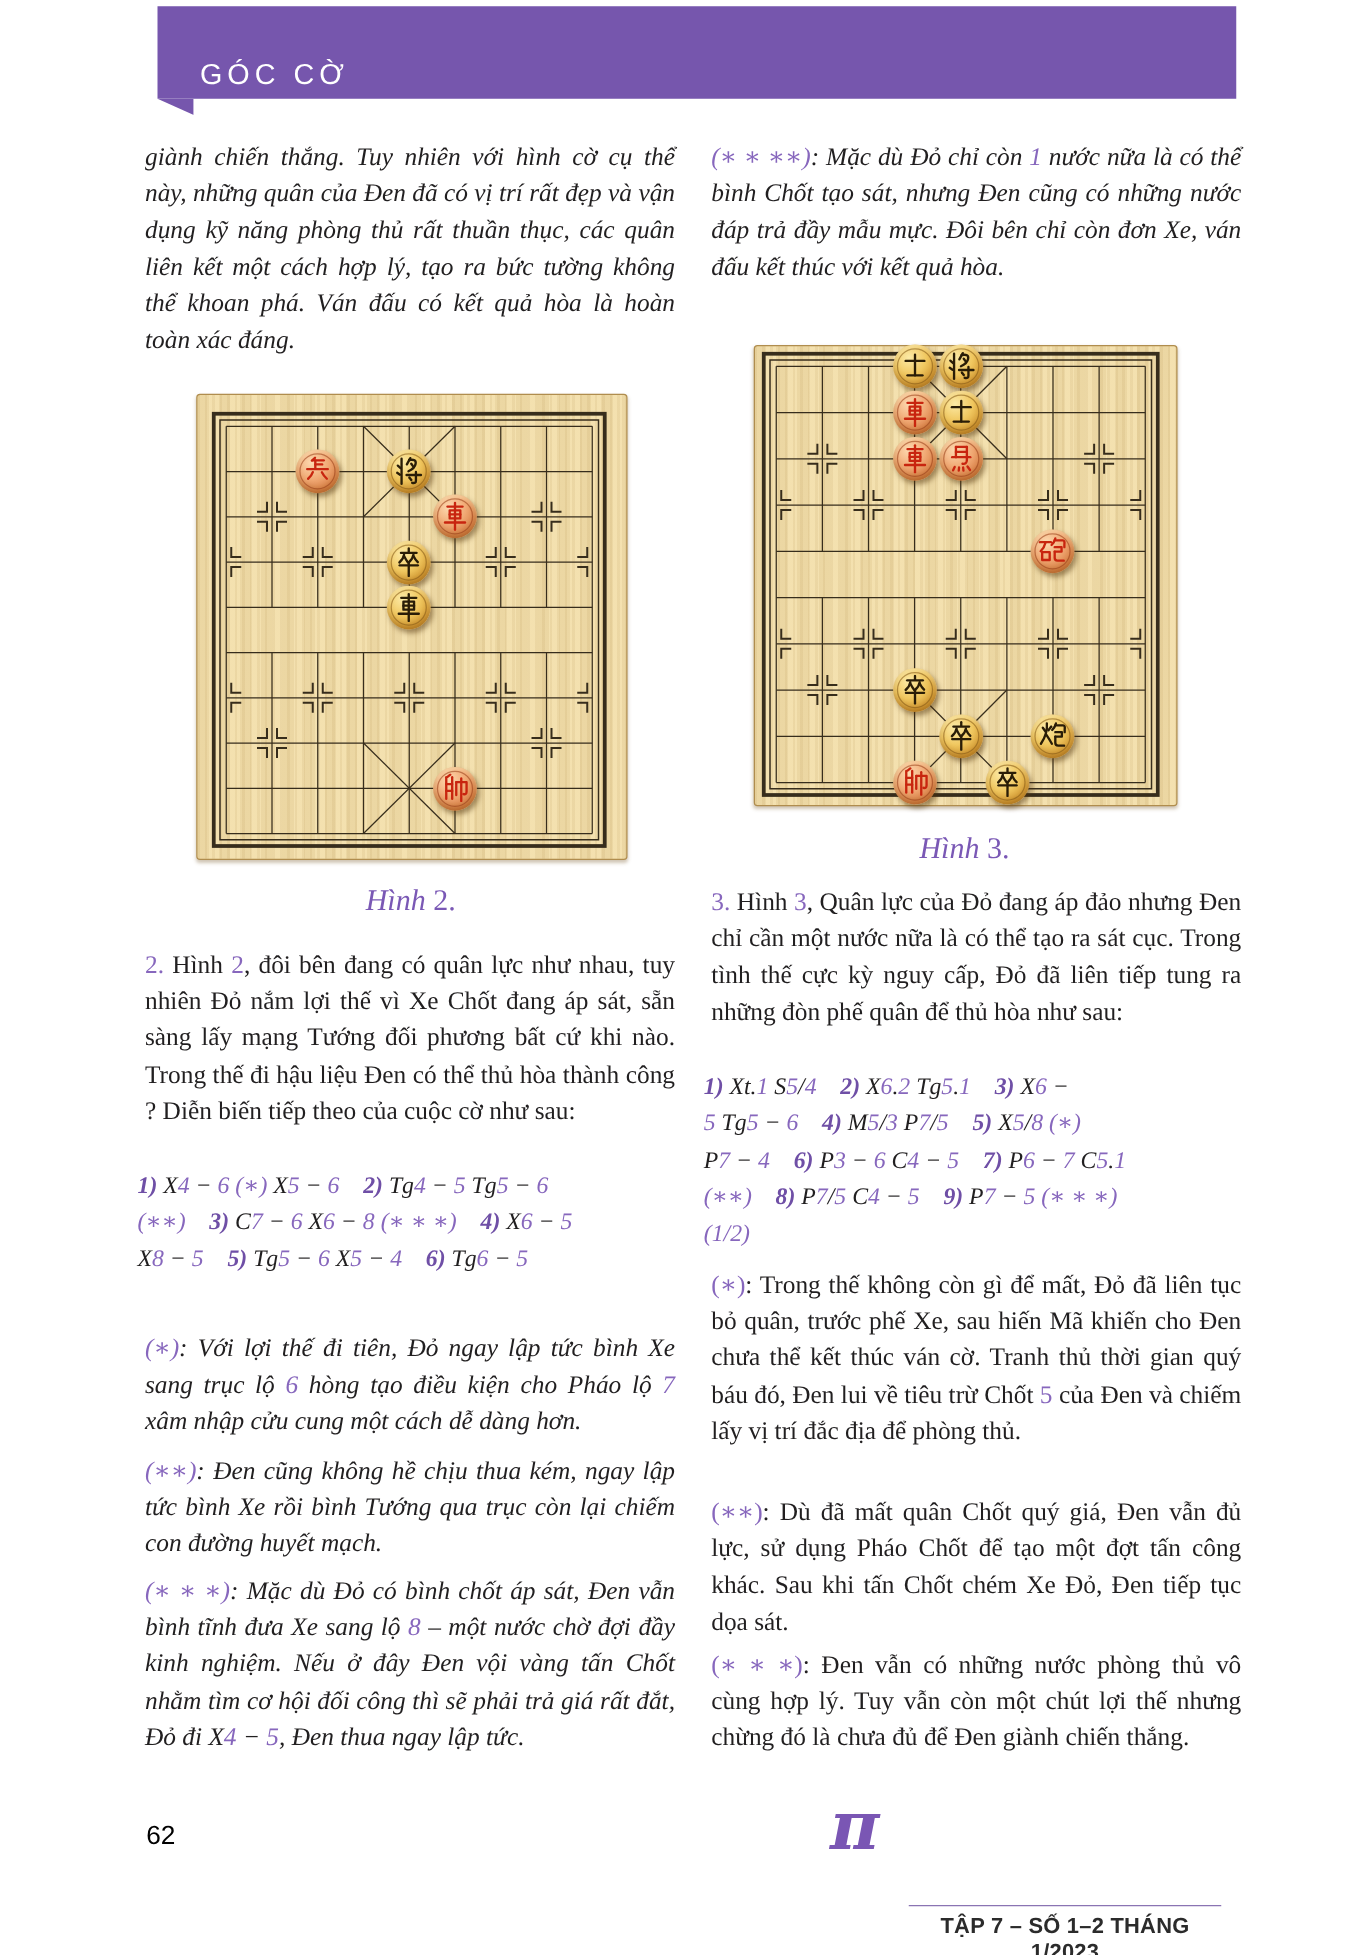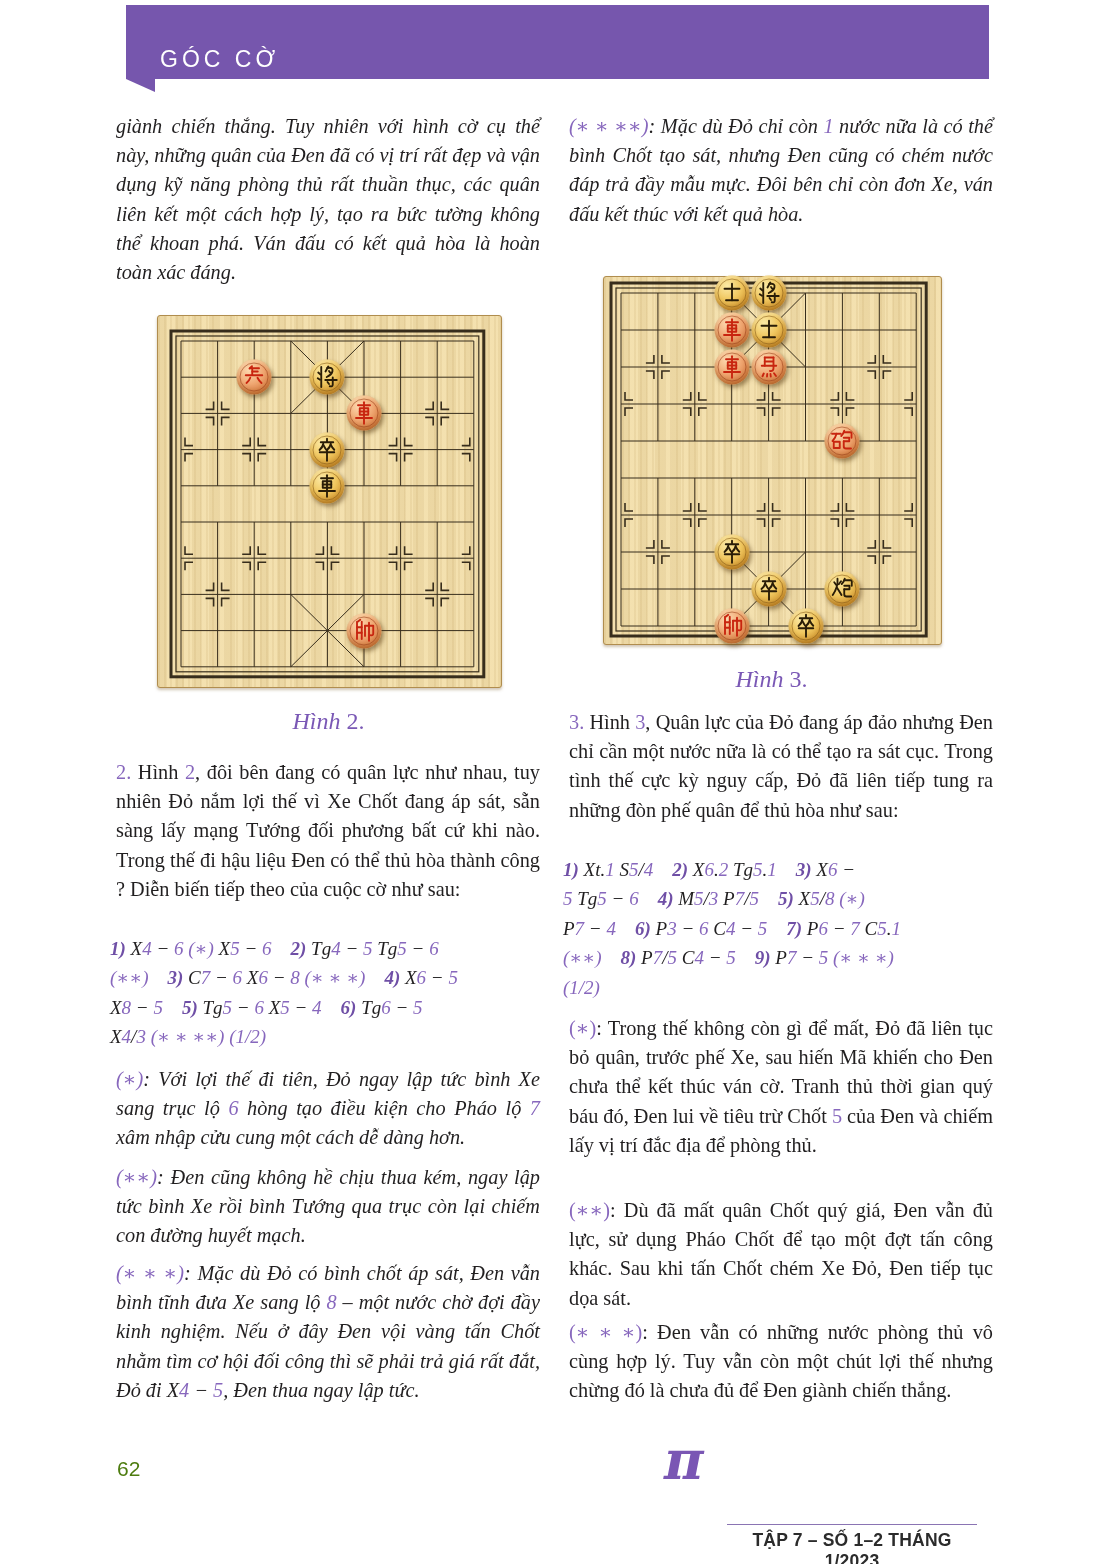--- a/index.html
+++ b/index.html
@@ -47,21 +47,21 @@
          box-shadow:2px 3px 4px rgba(80,50,10,.5), inset 0 -3px 5px rgba(120,70,10,.35), inset 0 2px 3px rgba(255,245,200,.5);}
   .piece.black{background:radial-gradient(circle at 36% 30%, #fceaa6 0%, #f0c75f 42%, #d49a33 72%, #a3701e 100%);}
   .piece.red{background:radial-gradient(circle at 36% 30%, #fdd9b0 0%, #f0a873 42%, #d97f45 72%, #b05a28 100%);}
   .piece .ring{position:absolute;inset:3px;border-radius:50%;pointer-events:none;}
   .piece.black .ring{border:1.5px solid rgba(130,85,20,.55);}
   .piece.red .ring{border:1.5px solid rgba(150,60,22,.55);}
   .piece svg{width:25px;height:25px;}
 
   
   .page-number{position:absolute;left:117px;top:1457px;font-family:"Liberation Sans","DejaVu Sans",sans-serif;
-               font-size:21px;color:#4d7c0f;}
+               font-size:21px;color:#000000;}
   .pi-logo{position:absolute;left:664px;top:1433px;font-family:"DejaVu Serif",serif;font-style:italic;font-weight:bold;
            font-size:54px;color:#7a56b4;line-height:1;}
   .issue-box{position:absolute;left:727px;top:1524px;width:250px;border-top:1.5px solid #8a74b3;border-bottom:1.5px solid #8a74b3;
              padding:5px 0 6px;text-align:center;font-family:"Liberation Sans","DejaVu Sans",sans-serif;
              font-size:17.5px;font-weight:bold;color:#2b2b2b;letter-spacing:0.2px;}
 </style>
 </head>
 <body>
 
 <div class="banner">
@@ -246,28 +246,27 @@
   <span class="cap-label">Hình</span>
   <span class="cap-num">2.</span>
 </div>
 
 <p class="para" style="left:110px;top:752px;"><span class="run-p">2.</span><span> Hình </span><span class="run-p">2</span><span>, đôi bên đang có quân lực như nhau, tuy nhiên Đỏ nắm lợi thế vì Xe Chốt đang áp sát, sẵn sàng lấy mạng Tướng đối phương bất cứ khi nào. Trong thế đi hậu liệu Đen có thể thủ hòa thành công ? Diễn biến tiếp theo của cuộc cờ như sau:</span></p>
 
 <div class="moves" style="left:110px;top:934px;">
     <div class="move-line"><span class="run-b">1) </span><span>X</span><span class="run-p">4</span><span> − </span><span class="run-p">6</span><span> </span><span class="run-p">(∗)</span><span> X</span><span class="run-p">5</span><span> − </span><span class="run-p">6</span><span> </span><span class="run-b">2) </span><span>Tg</span><span class="run-p">4</span><span> − </span><span class="run-p">5</span><span> Tg</span><span class="run-p">5</span><span> − </span><span class="run-p">6</span></div>
     <div class="move-line"><span class="run-p">(∗∗)</span><span> </span><span class="run-b">3) </span><span>C</span><span class="run-p">7</span><span> − </span><span class="run-p">6</span><span> X</span><span class="run-p">6</span><span> − </span><span class="run-p">8</span><span> </span><span class="run-p">(∗ ∗ ∗)</span><span> </span><span class="run-b">4) </span><span>X</span><span class="run-p">6</span><span> − </span><span class="run-p">5</span></div>
     <div class="move-line"><span>X</span><span class="run-p">8</span><span> − </span><span class="run-p">5</span><span> </span><span class="run-b">5) </span><span>Tg</span><span class="run-p">5</span><span> − </span><span class="run-p">6</span><span> X</span><span class="run-p">5</span><span> − </span><span class="run-p">4</span><span> </span><span class="run-b">6) </span><span>Tg</span><span class="run-p">6</span><span> − </span><span class="run-p">5</span></div>
-    <div class="move-line"><span>X</span><span class="run-p">4</span><span>/</span><span class="run-p">3</span><span> </span><span class="run-p">(∗ ∗ ∗∗)</span><span> </span><span class="run-p">(1/2)</span></div>
   </div>
 
 <p class="para italic" style="left:110px;top:1059px;"><span class="run-p">(∗)</span><span>: Với lợi thế đi tiên, Đỏ ngay lập tức bình Xe sang trục lộ </span><span class="run-p">6</span><span> hòng tạo điều kiện cho Pháo lộ </span><span class="run-p">7</span><span> xâm nhập cửu cung một cách dễ dàng hơn.</span></p>
 <p class="para italic" style="left:110px;top:1157px;"><span class="run-p">(∗∗)</span><span>: Đen cũng không hề chịu thua kém, ngay lập tức bình Xe rồi bình Tướng qua trục còn lại chiếm con đường huyết mạch.</span></p>
 <p class="para italic" style="left:110px;top:1253px;"><span class="run-p">(∗ ∗ ∗)</span><span>: Mặc dù Đỏ có bình chốt áp sát, Đen vẫn bình tĩnh đưa Xe sang lộ </span><span class="run-p">8</span><span> – một nước chờ đợi đầy kinh nghiệm. Nếu ở đây Đen vội vàng tấn Chốt nhằm tìm cơ hội đối công thì sẽ phải trả giá rất đắt, Đỏ đi X</span><span class="run-p">4</span><span> − </span><span class="run-p">5</span><span>, Đen thua ngay lập tức.</span></p>
 
-<p class="para italic" style="left:563px;top:106px;"><span class="run-p">(∗ ∗ ∗∗)</span><span>: Mặc dù Đỏ chỉ còn </span><span class="run-p">1</span><span> nước nữa là có thể bình Chốt tạo sát, nhưng Đen cũng có chém nước đáp trả đầy mẫu mực. Đôi bên chỉ còn đơn Xe, ván đấu kết thúc với kết quả hòa.</span></p>
+<p class="para italic" style="left:563px;top:106px;"><span class="run-p">(∗ ∗ ∗∗)</span><span>: Mặc dù Đỏ chỉ còn </span><span class="run-p">1</span><span> nước nữa là có thể bình Chốt tạo sát, nhưng Đen cũng có những nước đáp trả đầy mẫu mực. Đôi bên chỉ còn đơn Xe, ván đấu kết thúc với kết quả hòa.</span></p>
 
 <div class="board" id="board2" style="left:603px;top:276px;width:337px;height:367px;">
     <svg class="grid" width="337" height="367" viewBox="0 0 337 367">
       <g stroke="#372d1c" stroke-width="1" fill="none">
         <line x1="17" y1="16" x2="312.2" y2="16"></line>
         <line x1="17" y1="53" x2="312.2" y2="53"></line>
         <line x1="17" y1="90" x2="312.2" y2="90"></line>
         <line x1="17" y1="127" x2="312.2" y2="127"></line>
         <line x1="17" y1="164" x2="312.2" y2="164"></line>
         <line x1="17" y1="201" x2="312.2" y2="201"></line>

